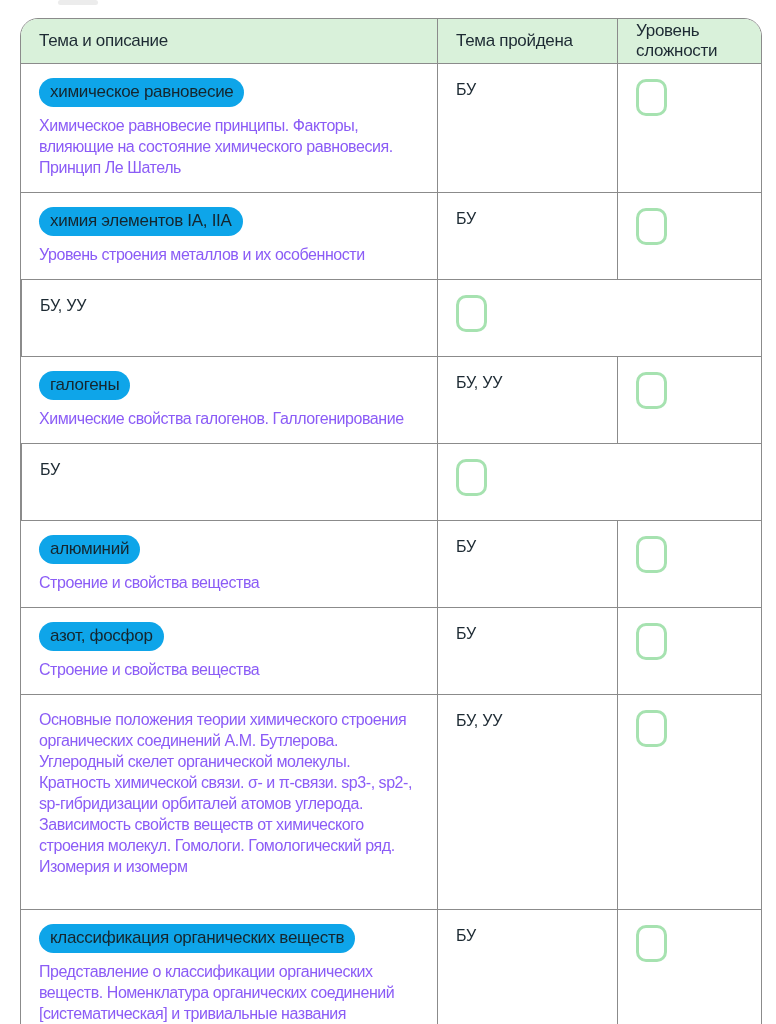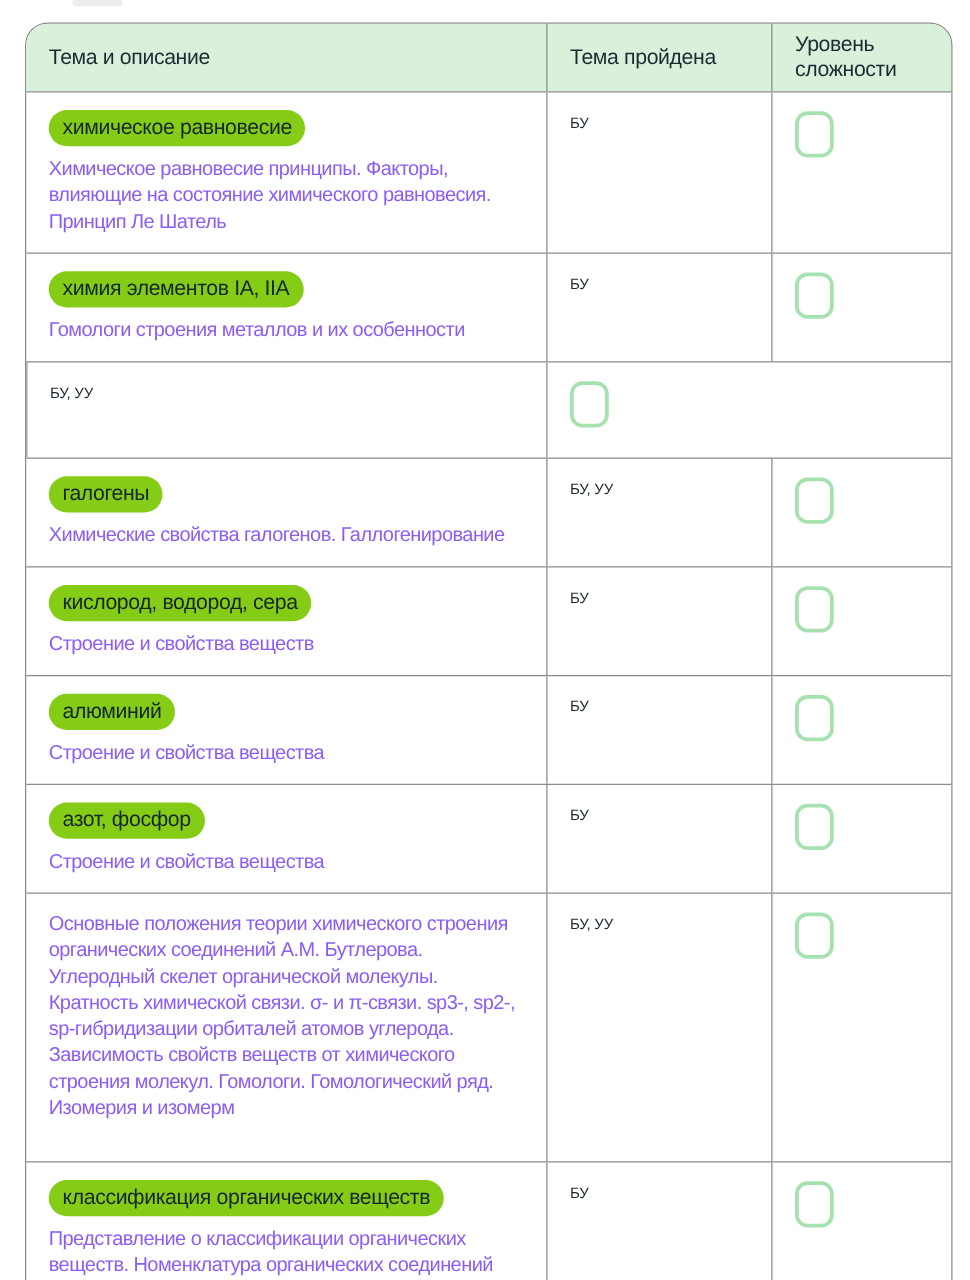--- a/index.html
+++ b/index.html
@@ -24,52 +24,52 @@
     overflow: hidden;
     background: #ffffff;
   }
   .t-row {
     display: grid;
     grid-template-columns: 416px 180px 1fr;
   }
   .t-row + .t-row { border-top: 1.6px solid #8b8b8b; }
   .t-header {
     background: #d9f1da;
-    height: 54px;
+    height: 44px;
   }
   .t-header .cell { display: flex; align-items: center; padding-top: 0; padding-bottom: 0; }
   .cell { padding: 14px 16px 14px 18px; }
   .cell-diff, .cell-check { border-left: 1.6px solid #8b8b8b; }
   .hdr-label {
     font-size: 17px; letter-spacing: -0.3px; color: #1d2a33;
   }
   .row-body   { min-height: 77px;  }
   .row-h117   { min-height: 117px; }
   .row-h215   { min-height: 215px; }
   .row-h138   { min-height: 138px; }
   .topic-pill {
     display: inline-block;
-    background: #84cc16;
+    background: #0ea5e9;
     border-radius: 999px;
     padding: 4px 11px 5px 11px;
     font-size: 17px;
     letter-spacing: -0.3px;
     color: #15262e;
     margin-bottom: 8px;
     white-space: nowrap;
   }
   .topic-desc {
     font-size: 16px;
     line-height: 21px;
     letter-spacing: -0.45px;
     max-width: 392px;
     color: #8b5cf6;
   }
   .diff-value {
-    font-size: 12px;
+    font-size: 16px;
     letter-spacing: -0.2px;
     padding-top: 3px;
     color: #1d2a33;
   }
   .checkbox {
     width: 31px; height: 37px;
     border: 3px solid #a6e2b0;
     border-radius: 10px;
     background: #ffffff;
     cursor: pointer;
@@ -104,21 +104,21 @@
       <div class="diff-value">БУ</div>
     </div>
     <div class="cell cell-check">
       <div class="checkbox" role="checkbox" aria-checked="false"></div>
     </div>
   </div>
 
   <div class="t-row row-body">
     <div class="cell">
       <div><span class="topic-pill">химия элементов IA, IIA</span></div>
-      <div class="topic-desc">Гомологи строения металлов и их особенности</div>
+      <div class="topic-desc">Уровень строения металлов и их особенности</div>
     </div>
     <div class="cell cell-diff">
       <div class="diff-value">БУ</div>
     </div>
     <div class="cell cell-check">
       <div class="checkbox" role="checkbox" aria-checked="false"></div>
     </div>
   </div>
 
   <div class="t-row row-body">
@@ -137,24 +137,20 @@
     </div>
     <div class="cell cell-diff">
       <div class="diff-value">БУ, УУ</div>
     </div>
     <div class="cell cell-check">
       <div class="checkbox" role="checkbox" aria-checked="false"></div>
     </div>
   </div>
 
   <div class="t-row row-body">
-    <div class="cell">
-      <div><span class="topic-pill">кислород, водород, сера</span></div>
-      <div class="topic-desc">Строение и свойства веществ</div>
-    </div>
     <div class="cell cell-diff">
       <div class="diff-value">БУ</div>
     </div>
     <div class="cell cell-check">
       <div class="checkbox" role="checkbox" aria-checked="false"></div>
     </div>
   </div>
 
   <div class="t-row row-body">
     <div class="cell">

